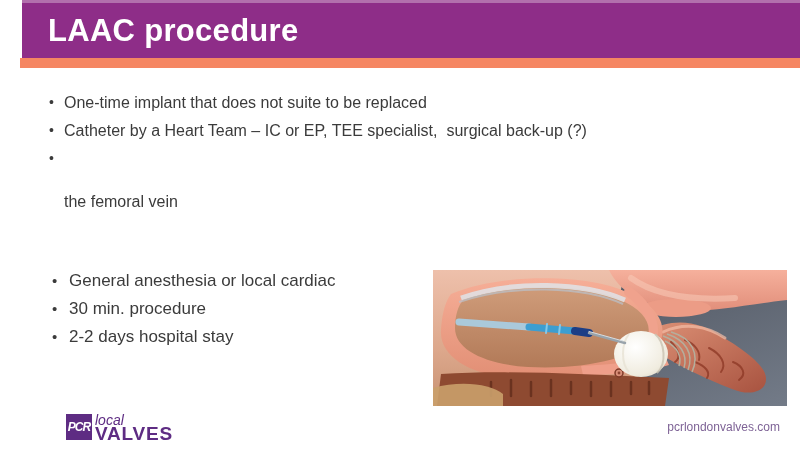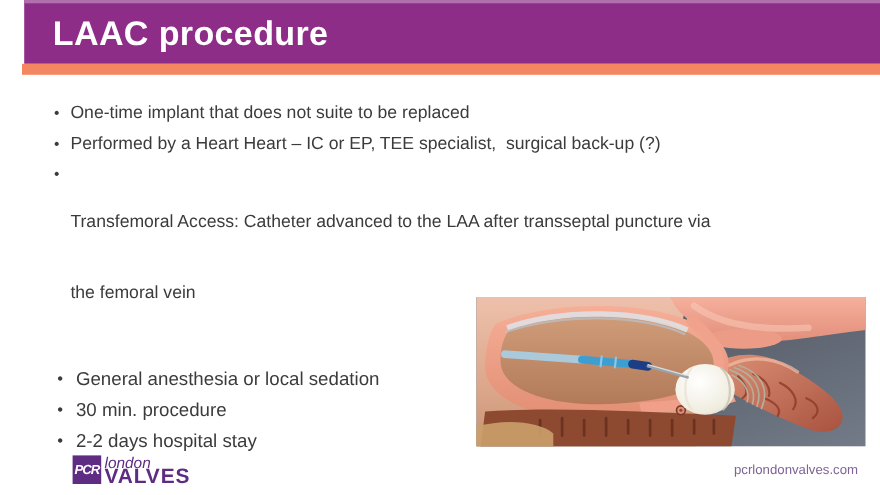--- a/index.html
+++ b/index.html
@@ -56,28 +56,27 @@
 <div class="slide">
 
   <header class="slide-header">
     <h1 class="slide-title">LAAC procedure</h1>
   </header>
   <div class="accent-bar"></div>
 
   <main class="content">
     <ul class="bullets primary">
       <li>One-time implant that does not suite to be replaced</li>
-      <li>Performed by a Heart Heart – IC or EP, TEE specialist,  surgical back-up (?)</li>
+      <li>Catheter by a Heart Team – IC or EP, TEE specialist,  surgical back-up (?)</li>
       <li>
-        <span>Transfemoral Access: Catheter advanced to the LAA after transseptal puncture via</span>
         <span>the femoral vein</span>
       </li>
     </ul>
     <ul class="bullets secondary">
-      <li>General anesthesia or local sedation</li>
+      <li>General anesthesia or local cardiac</li>
       <li>30 min. procedure</li>
       <li>2-2 days hospital stay</li>
     </ul>
   </main>
 
   <figure class="illustration" aria-label="Cross-section of the left atrium: a blue catheter delivers a white LAAC occluder plug into the left atrial appendage">
     <svg viewBox="0 0 354 136" preserveAspectRatio="none">
       <defs>
         <linearGradient id="bgG" x1="0" y1="0" x2="1" y2="1">
           <stop offset="0" stop-color="#474d58"></stop>
@@ -178,20 +177,20 @@
         <path d="M156,63 L192,73" stroke="#99a3ab" stroke-width="2.5"></path>
         <path d="M156,61.5 L190,71" stroke="#d7dde1" stroke-width="1"></path>
       </g>
     </svg>
   </figure>
 
   <footer>
     <div class="logo">
       <div class="logo-mark">PCR</div>
       <div class="logo-text">
-        <span class="logo-london">london</span>
+        <span class="logo-london">local</span>
         <span class="logo-valves">VALVES</span>
       </div>
     </div>
     <a class="site-url">pcrlondonvalves.com</a>
   </footer>
 
 </div>
 
 </body></html>

